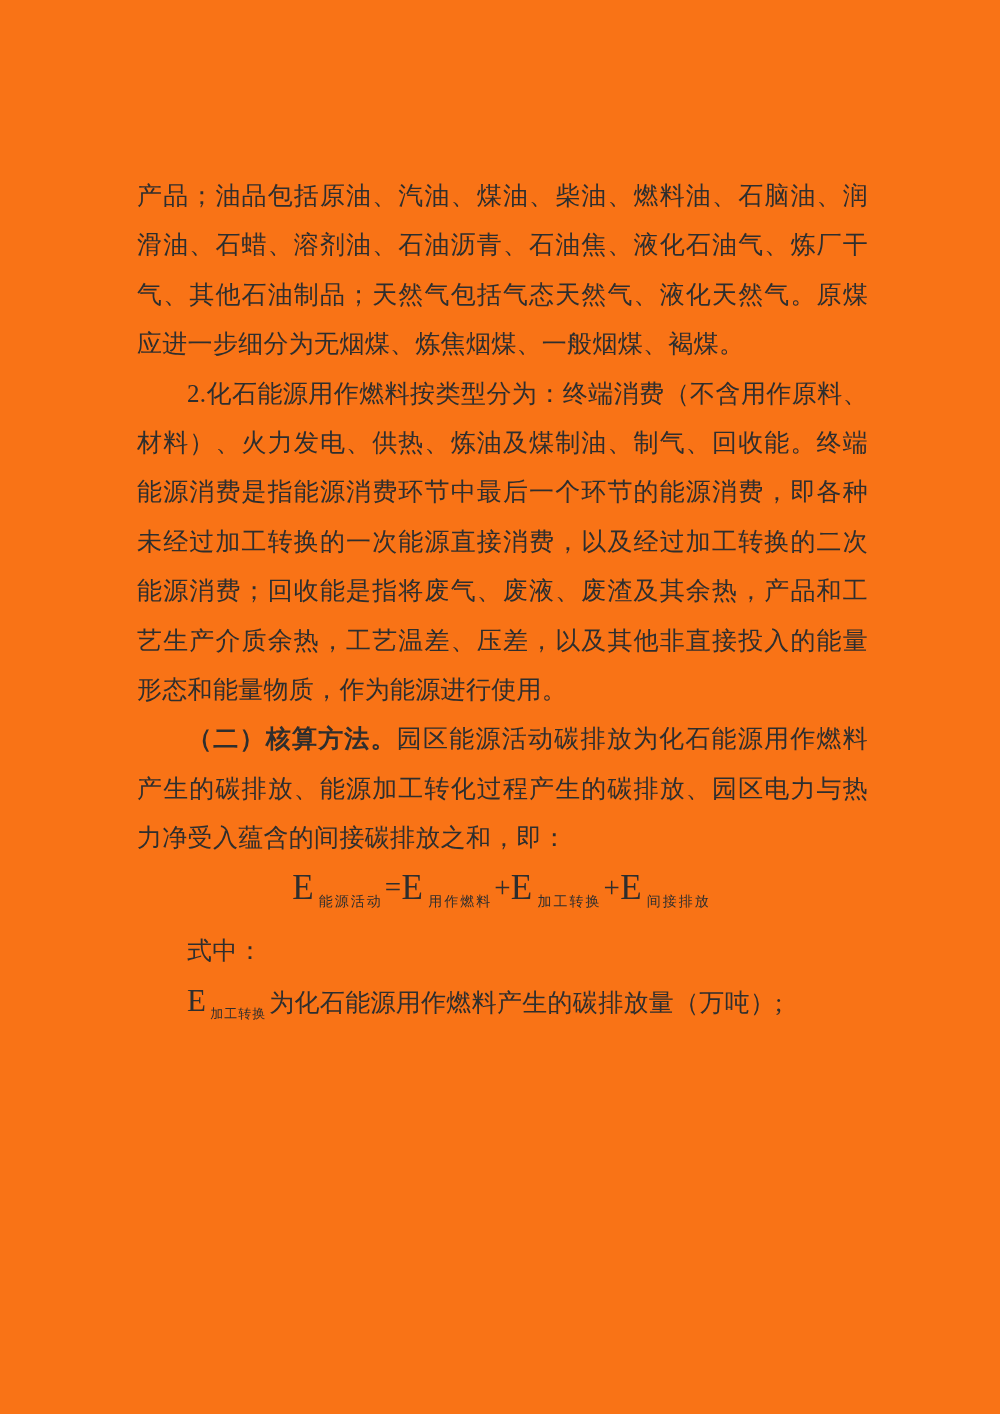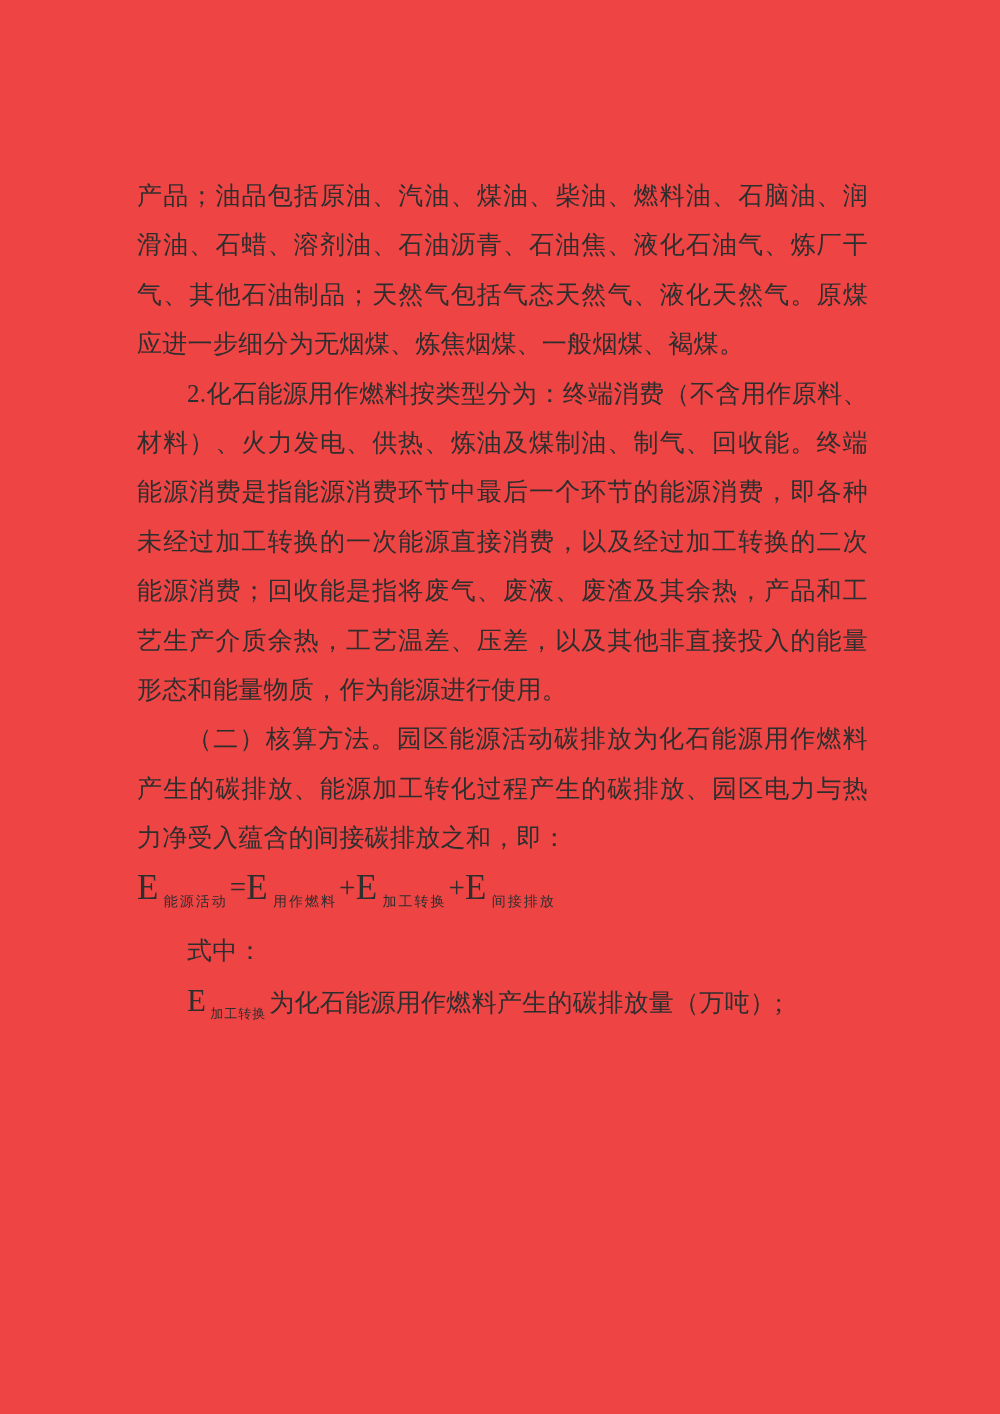--- a/index.html
+++ b/index.html
@@ -6,40 +6,40 @@
   html, body { width: 1000px; height: 1414px; }
   body {
     background: #fcfcfc;
     font-family: "Liberation Serif", "DejaVu Serif", serif;
     color: #2e2e2e;
   }
   .page {
     position: relative;
     width: 1000px;
     height: 1414px;
-    background: #ef4444;
+    background: #f97316;
     overflow: hidden;
   }
   .doc {
     position: absolute;
     left: 137px;
     top: 171px;
     width: 731px;
     font-size: 25px;
     line-height: 49.4px;
     letter-spacing: 0.3px;
   }
   .para {
     text-align: justify;
     text-justify: inter-character;
   }
   .para.indent { text-indent: 50px; }
-  .lead-bold { font-weight: normal; }
+  .lead-bold { font-weight: bold; }
   .formula-line {
-    text-align: left;
+    text-align: center;
     text-indent: 0;
     white-space: nowrap;
   }
   .f-base {
     font-size: 35px;
     font-family: "Liberation Serif", "DejaVu Serif", serif;
   }
   .f-op {
     font-size: 29px;
     vertical-align: 2px;

